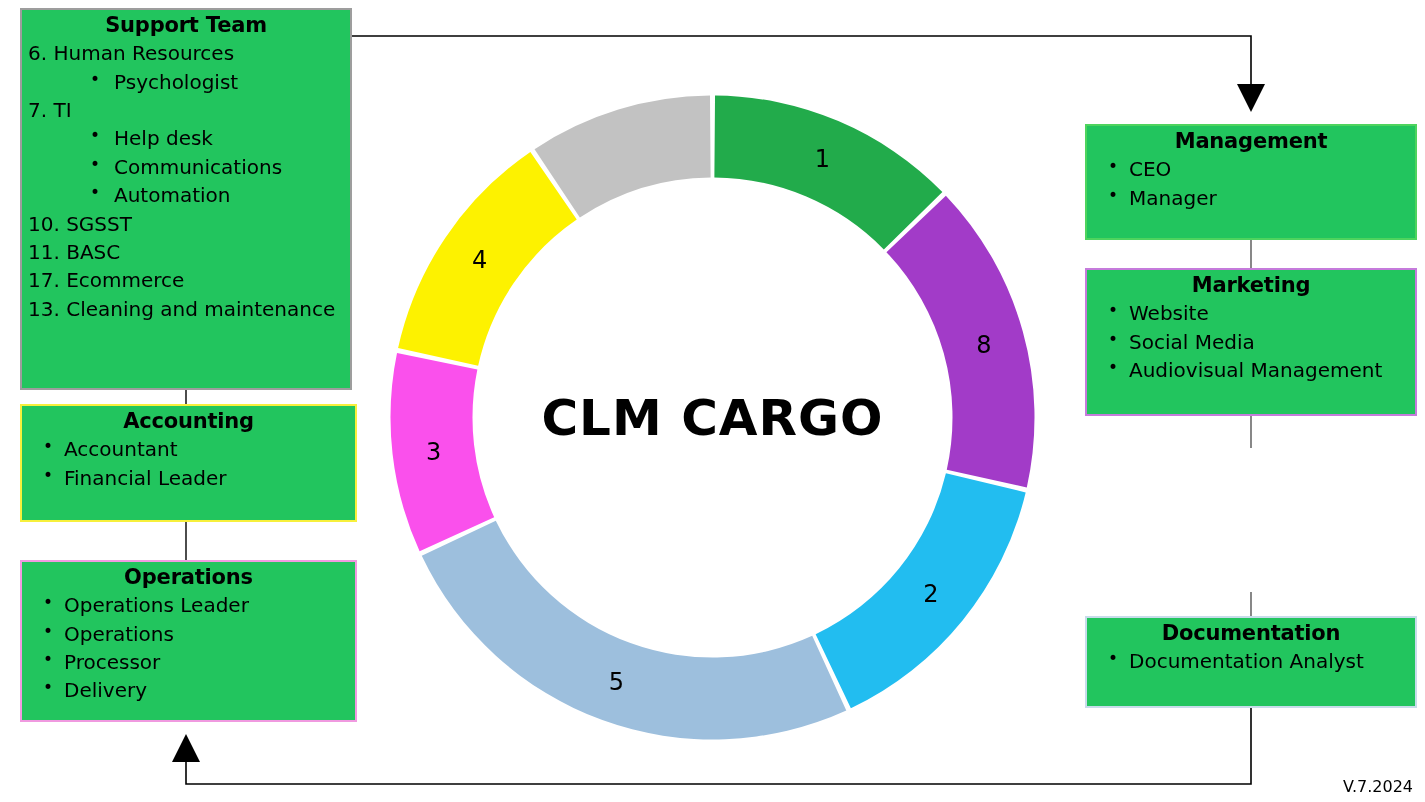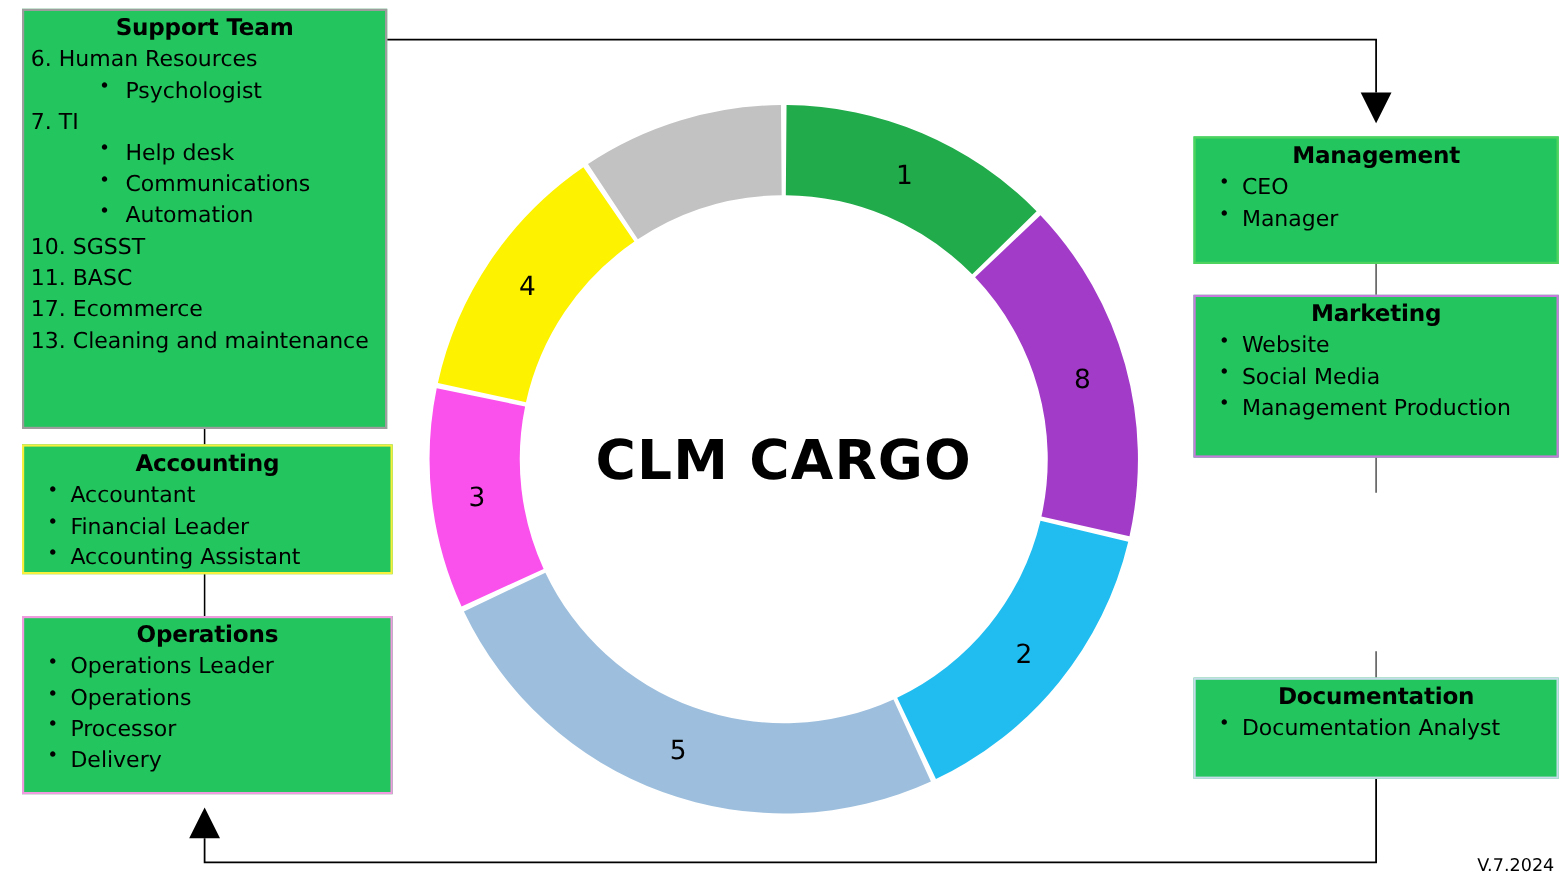--- a/index.html
+++ b/index.html
@@ -188,21 +188,20 @@
         <div class="plain-line">17. Ecommerce</div>
         <div class="plain-line wrap-line">13. Cleaning and maintenance</div>
       </div>
   </div>
 
   <div class="card" id="card-accounting">
     <div class="card-title">Accounting</div>
     <ul>
         <li>Accountant</li>
         <li>Financial Leader</li>
-        <li>Accounting Assistant</li>
       </ul>
   </div>
 
   <div class="card" id="card-operations">
     <div class="card-title">Operations</div>
     <ul>
         <li>Operations Leader</li>
         <li>Operations</li>
         <li>Processor</li>
         <li>Delivery</li>
@@ -215,21 +214,21 @@
         <li>CEO</li>
         <li>Manager</li>
       </ul>
   </div>
 
   <div class="card" id="card-marketing">
     <div class="card-title">Marketing</div>
     <ul>
         <li>Website</li>
         <li>Social Media</li>
-        <li>Management Production</li>
+        <li>Audiovisual Management</li>
       </ul>
   </div>
 
 
   <div class="card" id="card-documentation">
     <div class="card-title">Documentation</div>
     <ul>
         <li>Documentation Analyst</li>
       </ul>
   </div>

